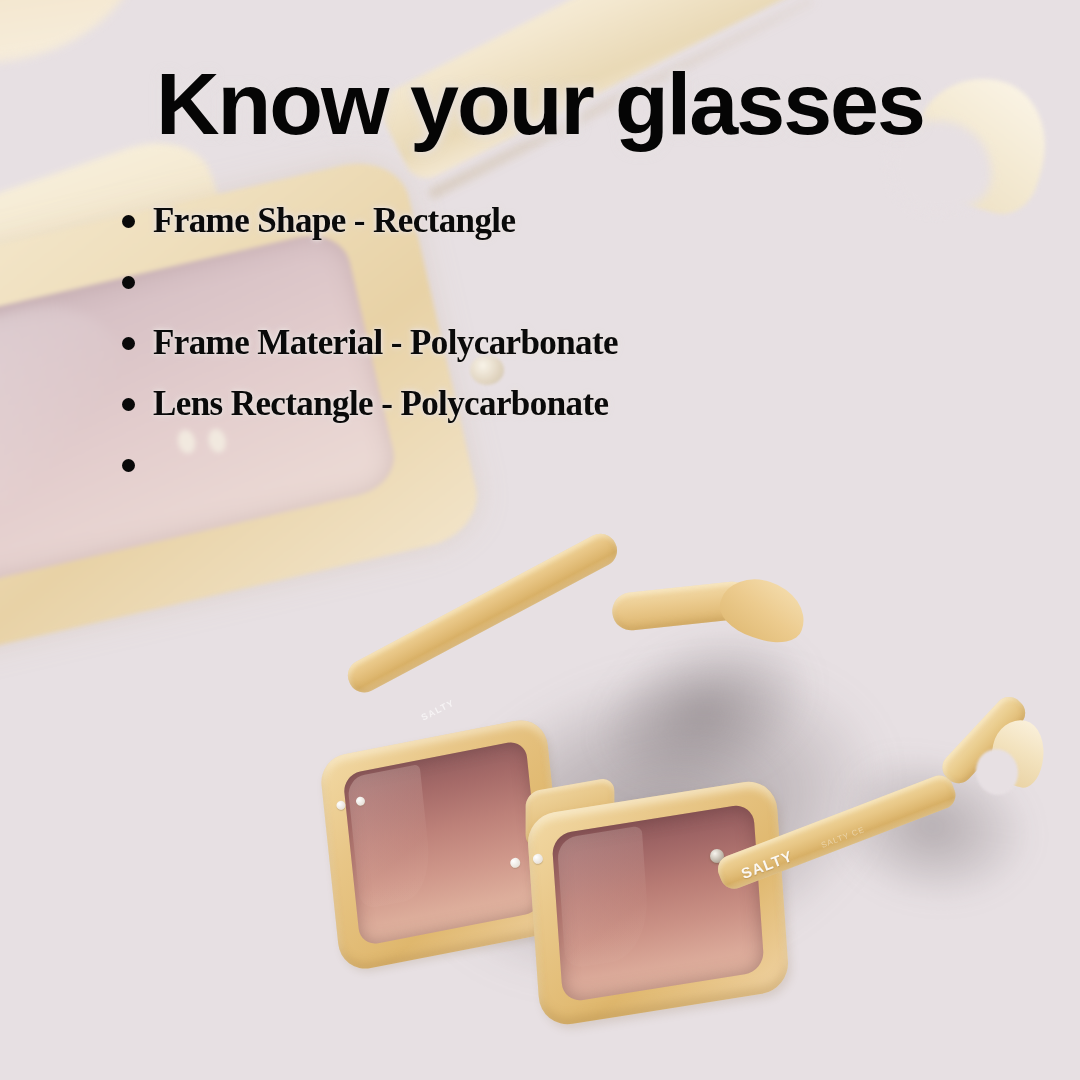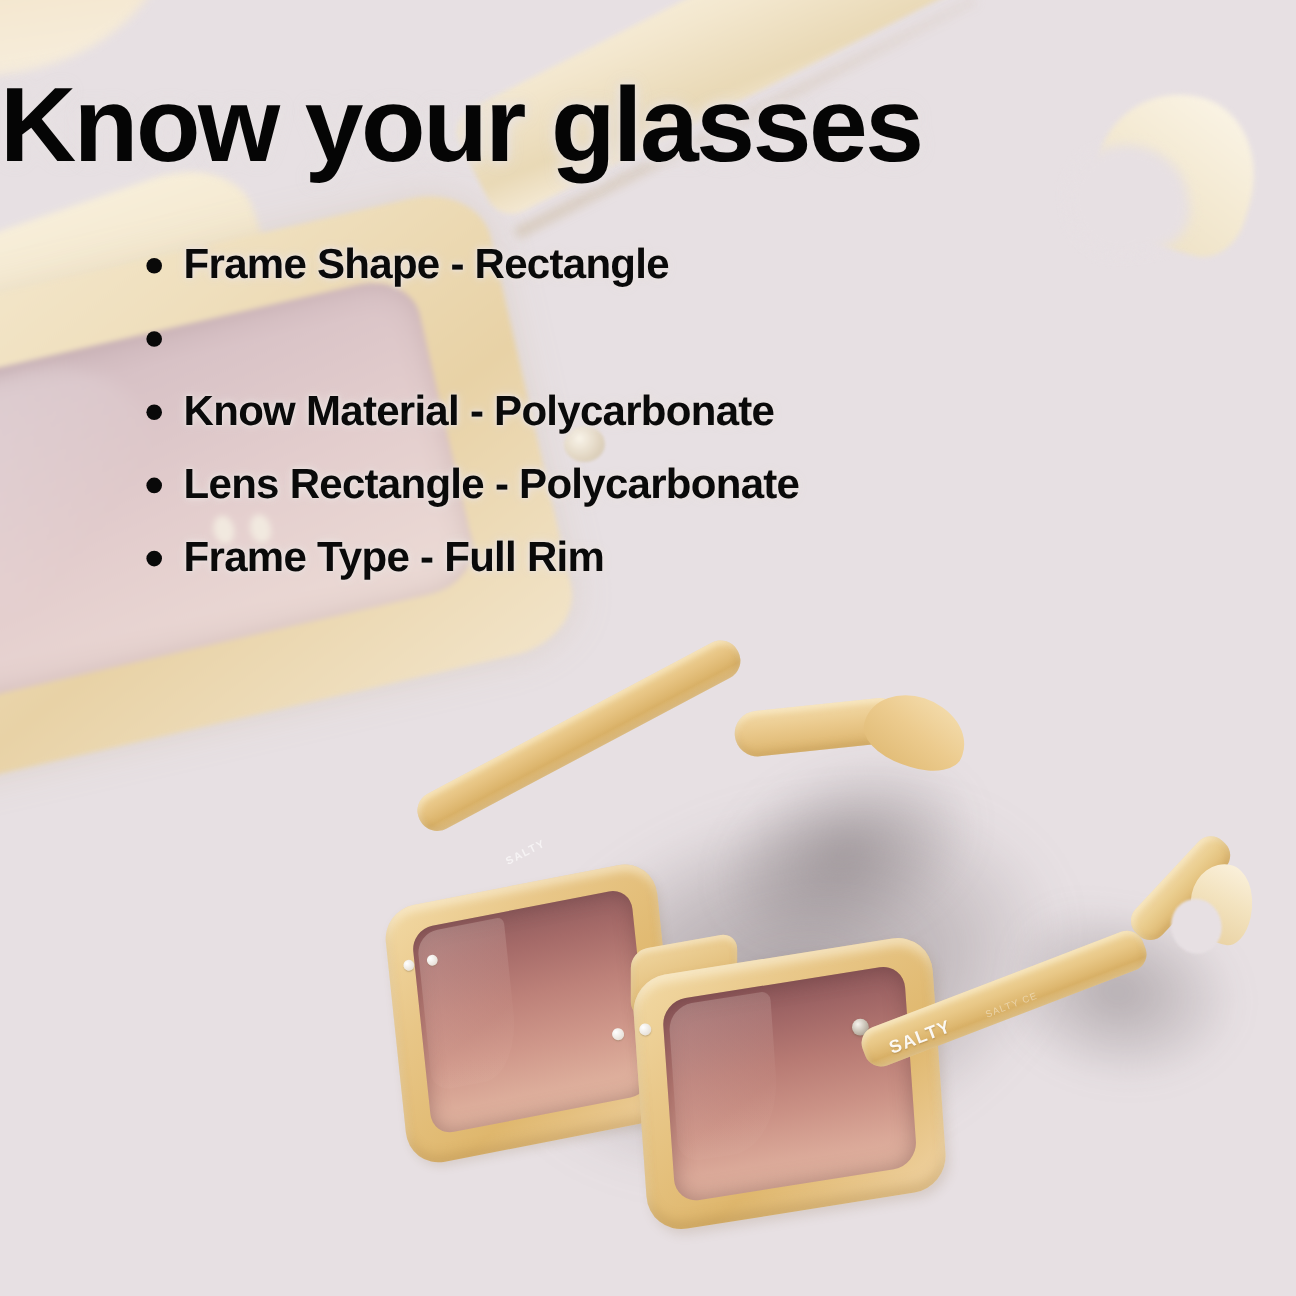--- a/index.html
+++ b/index.html
@@ -153,37 +153,39 @@
     transform: rotate(-10deg);
     filter: blur(5px);
   }
 
   
   .title {
     position: absolute;
     left: 0;
     right: 0;
     top: 57px;
+    text-align: center;
     font-size: 88px;
     font-weight: 700;
     line-height: 1.06;
     letter-spacing: -2.0px;
     color: #050505;
     white-space: nowrap;
     text-shadow: 0 0 14px rgba(232,226,227,.85), 0 0 7px rgba(232,226,227,.9);
   }
 
   
   .spec-list {
     position: absolute;
     left: 113px;
     top: 190px;
     margin: 0;
     padding: 0;
     list-style: none;
+    font-family: Liberation Serif, serif;
   }
   .spec-item {
     position: relative;
     height: 61px;
     padding-left: 40px;
     display: flex;
     align-items: center;
     font-size: 35px;
     font-weight: 700;
     letter-spacing: -0.6px;
@@ -503,29 +505,28 @@
   <ul class="spec-list">
     <li class="spec-item">
       <span class="spec-bullet"></span>
       <span>Frame Shape - Rectangle</span>
     </li>
     <li class="spec-item">
       <span class="spec-bullet"></span>
     </li>
     <li class="spec-item">
       <span class="spec-bullet"></span>
-      <span>Know Material - Polycarbonate</span>
+      <span>Frame Material - Polycarbonate</span>
     </li>
     <li class="spec-item">
       <span class="spec-bullet"></span>
       <span>Lens Rectangle - Polycarbonate</span>
     </li>
     <li class="spec-item">
       <span class="spec-bullet"></span>
-      <span>Frame Type - Full Rim</span>
     </li>
   </ul>
 
   <div class="product">
 
     <div class="prod-shadow"></div>
     <div class="prod-shadow2"></div>
     <div class="prod-shadow3"></div>
 
     <div class="temple-l"></div>

